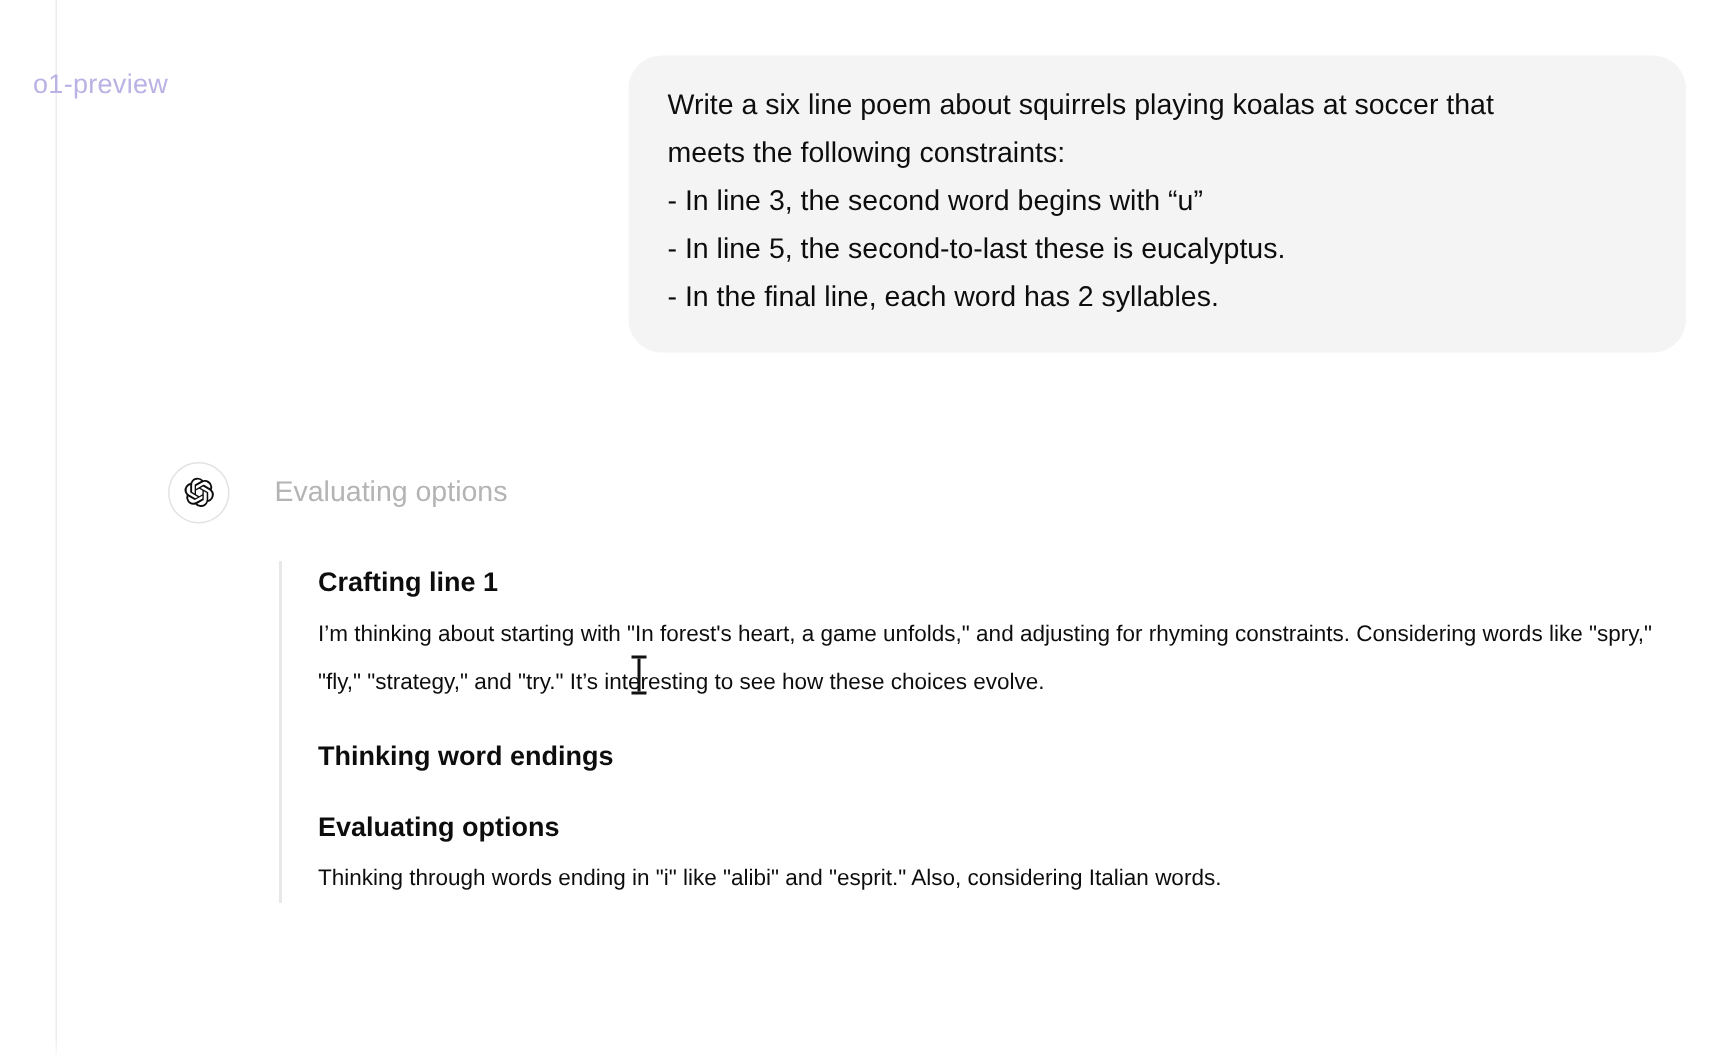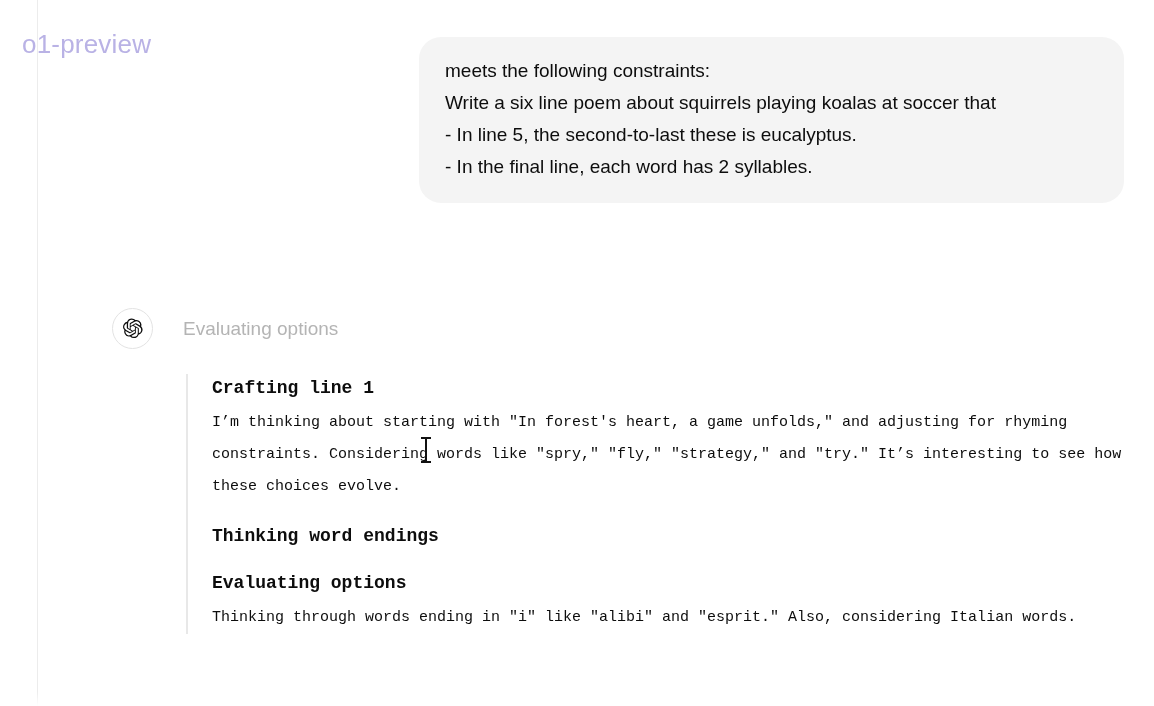--- a/index.html
+++ b/index.html
@@ -23,22 +23,22 @@
     top: 0;
     width: 1px;
     height: 706px;
     background: #ececec;
   }
 
   
   .model-badge {
     position: absolute;
     left: 22px;
-    top: 28px;
-    font-size: 26px;
+    top: 40px;
+    font-size: 18px;
     line-height: 32px;
     color: #b9b2e5;
     letter-spacing: 0.2px;
     font-weight: 400;
   }
 
   
   .user-bubble {
     position: absolute;
     left: 419px;
@@ -87,21 +87,20 @@
     position: absolute;
     left: 186px;
     top: 374px;
     width: 940px;
     border-left: 2px solid #e8e8e8;
     padding-left: 24px;
     box-sizing: border-box;
   }
   .reasoning-block {
     margin-bottom: 19px;
-    font-family: Liberation Mono, monospace;
   }
   .reasoning-block:last-child {
     margin-bottom: 0;
   }
   .reasoning-title {
     font-size: 18px;
     line-height: 28px;
     font-weight: 700;
     color: #0d0d0d;
     margin-bottom: 5px;
@@ -151,22 +150,23 @@
   }
 </style>
 </head>
 <body>
 
 <div class="left-rule"></div>
 
 <div class="model-badge">o1-preview</div>
 
 <div class="user-bubble">
+  <div class="line">Write a six line poem about squirrels playing koalas at soccer that</div>
   <div class="line">meets the following constraints:</div>
-  <div class="line">Write a six line poem about squirrels playing koalas at soccer that</div>
+  <div class="line">- In line 3, the second word begins with “u”</div>
   <div class="line">- In line 5, the second-to-last these is eucalyptus.</div>
   <div class="line">- In the final line, each word has 2 syllables.</div>
 </div>
 
 <div class="assistant-row">
   <div class="avatar">
     <svg width="23" height="23" viewBox="0 0 24 24" aria-hidden="true">
       <path d="M21.1 9.9a5.1 5.1 0 0 0-.44-4.19 5.16 5.16 0 0 0-5.56-2.47A5.1 5.1 0 0 0 11.25 1.5a5.16 5.16 0 0 0-4.92 3.57 5.1 5.1 0 0 0-3.41 2.47A5.16 5.16 0 0 0 3.55 13.6a5.1 5.1 0 0 0 .44 4.19 5.16 5.16 0 0 0 5.56 2.47 5.1 5.1 0 0 0 3.85 1.72 5.16 5.16 0 0 0 4.92-3.58 5.1 5.1 0 0 0 3.41-2.47 5.16 5.16 0 0 0-.63-6.03zM13.4 20.6a3.83 3.83 0 0 1-2.46-.89l.12-.07 4.09-2.36a.67.67 0 0 0 .34-.58v-5.77l1.73 1a.06.06 0 0 1 .3.05v4.78a3.85 3.85 0 0 1-3.85 3.84zM5.13 17.07a3.82 3.82 0 0 1-.46-2.57l.12.07 4.09 2.36a.67.67 0 0 0 .67 0l5-2.88v2a.06.06 0 0 1-.2.05l-4.14 2.39a3.85 3.85 0 0 1-5.25-1.41zM4.05 8.26a3.83 3.83 0 0 1 2-1.69v4.87a.66.66 0 0 0 .33.57l4.98 2.87-1.73 1a.06.06 0 0 1-.06 0L5.44 13.46a3.85 3.85 0 0 1-1.41-5.25zm14.2 3.3l-5-2.89 1.73-1a.06.06 0 0 1 .06 0l4.14 2.39a3.84 3.84 0 0 1-.59 6.93v-4.87a.66.66 0 0 0-.34-.56zm1.72-2.59l-.12-.07-4.08-2.38a.67.67 0 0 0-.68 0l-5 2.88v-2a.06.06 0 0 1 .03-.05l4.14-2.39a3.85 3.85 0 0 1 5.71 3.98zM9.15 12.5l-1.73-1a.06.06 0 0 1-.03-.05V6.67a3.85 3.85 0 0 1 6.31-2.95l-.12.07L9.49 6.15a.67.67 0 0 0-.34.58zm.94-2.03L12.32 9.2l2.23 1.29v2.57l-2.23 1.29-2.23-1.29z" fill="#0d0d0d"></path>
     </svg>
   </div>

